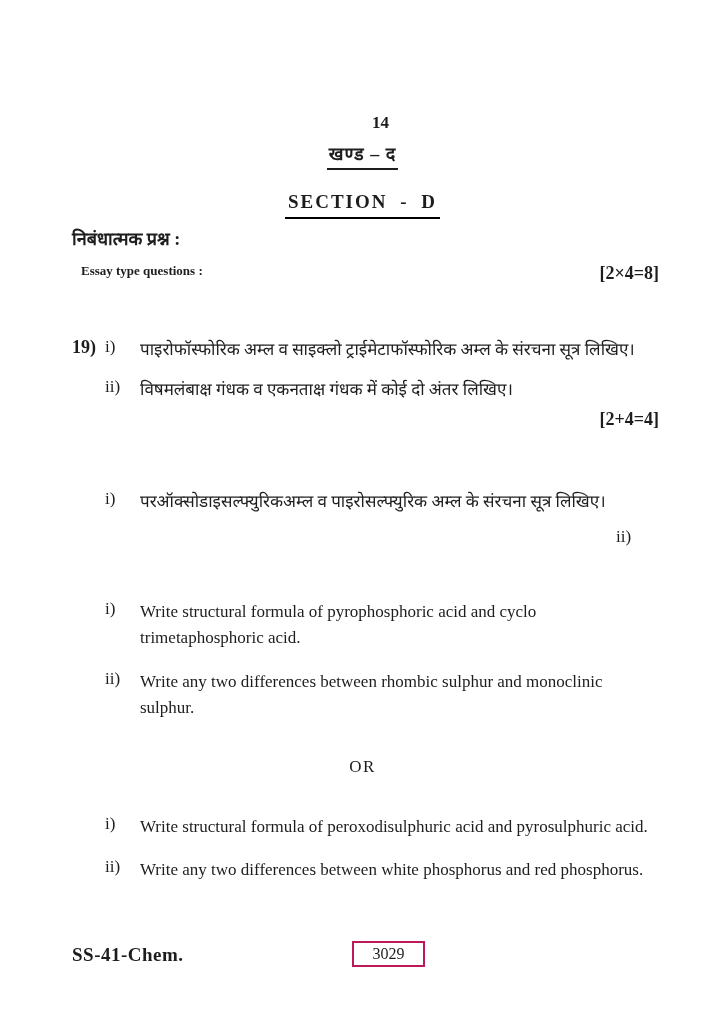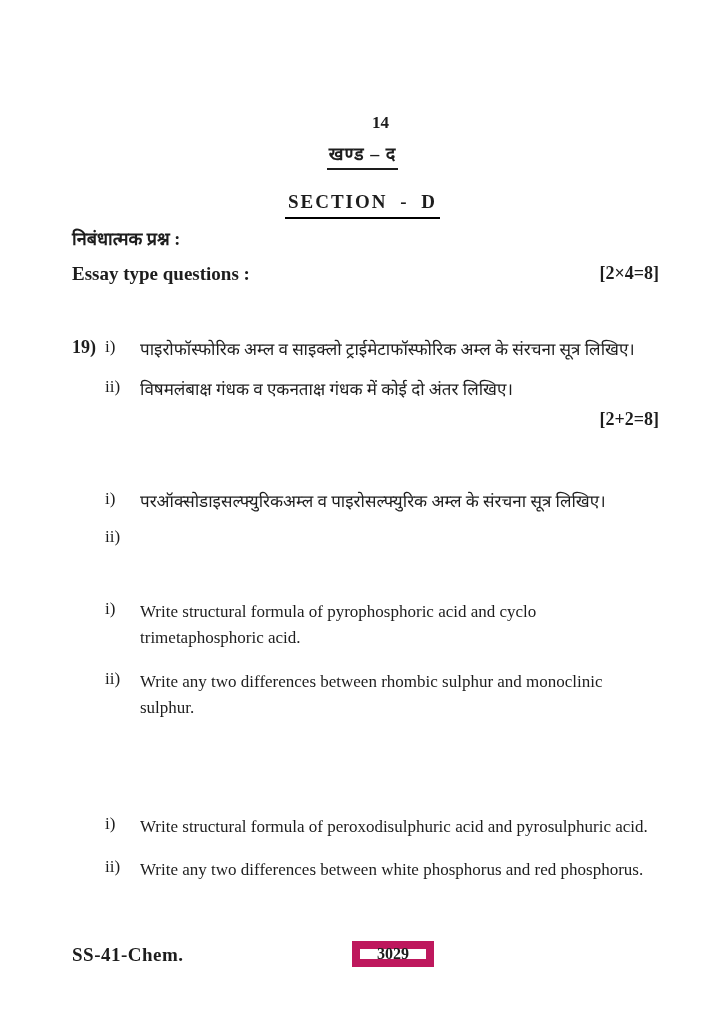--- a/index.html
+++ b/index.html
@@ -31,25 +31,25 @@
   .section-heading-english .underlined {
     display: inline-block;
     border-bottom: 2px solid #000000;
     padding: 0 3px 4px 3px;
     letter-spacing: 2px;
     word-spacing: 6px;
   }
 
   .intro-hindi   { top: 226px; left: 72px; font-size: 18px; font-weight: bold; }
   .intro-row     { top: 263px; left: 72px; right: 66px; display: flex; justify-content: space-between; }
-  .intro-english { font-size: 19px; font-weight: bold; }
+  .intro-english { font-size: 13px; font-weight: bold; margin-left: 9px; }
   .marks         { font-size: 18px; font-weight: bold; padding-left: 32px; }
   .marks-split-row { top: 409px; left: 72px; right: 66px; text-align: right; }
 
-  .q-row { left: 72px; right: 74px; display: flex; align-items: flex-start; }
+  .q-row { left: 72px; right: 74px; display: flex; align-items: flex-start; justify-content: space-between; }
   .q-num   { width: 33px; flex: 0 0 33px; font-size: 18px; font-weight: bold; }
   .q-spacer{ width: 33px; flex: 0 0 33px; }
   .q-label { width: 35px; flex: 0 0 35px; font-size: 17px; }
   .q-text  { flex: 1; font-size: 17px; line-height: 26px; }
   .hindi-q .q-text, .hindi-q .q-label { font-size: 17px; }
 
   .row-19i   { top: 337px; }
   .row-19ii  { top: 377px; }
   .row-alt-i { top: 489px; }
   .row-alt-ii{ top: 527px; }
@@ -57,24 +57,24 @@
   .row-eng-i { top: 599px; }
   .row-eng-ii{ top: 669px; }
   .or-english{ top: 757px; font-size: 17px; letter-spacing: 1.5px; }
   .row-eng-alt-i  { top: 814px; }
   .row-eng-alt-ii { top: 857px; }
   .row-eng-i .q-text { max-width: 525px; }
 
   .footer-code { top: 944px; left: 72px; font-size: 19px; font-weight: bold; letter-spacing: 0.5px; }
   .serial-box {
     top: 941px; left: 352px;
-    width: 82px; height: 26px;
-    border: 8px solid #be185d;
+    width: 73px; height: 26px;
+    border: 2px solid #be185d;
     display: flex; align-items: center; justify-content: center;
-    font-size: 16px; font-weight: bold;
+    font-size: 16px; font-weight: normal;
   }
 </style>
 </head>
 <body>
 
 <div class="sheet">
 
   <div class="abs center-line page-number">14</div>
 
   <div class="abs center-line section-heading-hindi hindi">
@@ -98,21 +98,21 @@
     <span class="q-text hindi">पाइरोफॉस्फोरिक अम्ल व साइक्लो ट्राईमेटाफॉस्फोरिक अम्ल के संरचना सूत्र लिखिए।</span>
   </div>
 
   <div class="abs q-row hindi-q row-19ii">
     <span class="q-spacer"></span>
     <span class="q-label hindi">ii)</span>
     <span class="q-text hindi">विषमलंबाक्ष गंधक व एकनताक्ष गंधक में कोई दो अंतर लिखिए।</span>
   </div>
 
   <div class="abs marks-split-row">
-    <span class="marks">[2+2=8]</span>
+    <span class="marks">[2+4=4]</span>
   </div>
 
 
   <div class="abs q-row hindi-q row-alt-i">
     <span class="q-spacer"></span>
     <span class="q-label hindi">i)</span>
     <span class="q-text hindi">परऑक्सोडाइसल्फ्युरिकअम्ल व पाइरोसल्फ्युरिक अम्ल के संरचना सूत्र लिखिए।</span>
   </div>
 
   <div class="abs q-row hindi-q row-alt-ii">
@@ -125,20 +125,21 @@
     <span class="q-label">i)</span>
     <span class="q-text">Write structural formula of pyrophosphoric acid and cyclo trimetaphosphoric acid.</span>
   </div>
 
   <div class="abs q-row row-eng-ii">
     <span class="q-spacer"></span>
     <span class="q-label">ii)</span>
     <span class="q-text">Write any two differences between rhombic sulphur and monoclinic sulphur.</span>
   </div>
 
+  <div class="abs center-line or-english">OR</div>
 
   <div class="abs q-row row-eng-alt-i">
     <span class="q-spacer"></span>
     <span class="q-label">i)</span>
     <span class="q-text">Write structural formula of peroxodisulphuric acid and pyrosulphuric acid.</span>
   </div>
 
   <div class="abs q-row row-eng-alt-ii">
     <span class="q-spacer"></span>
     <span class="q-label">ii)</span>

